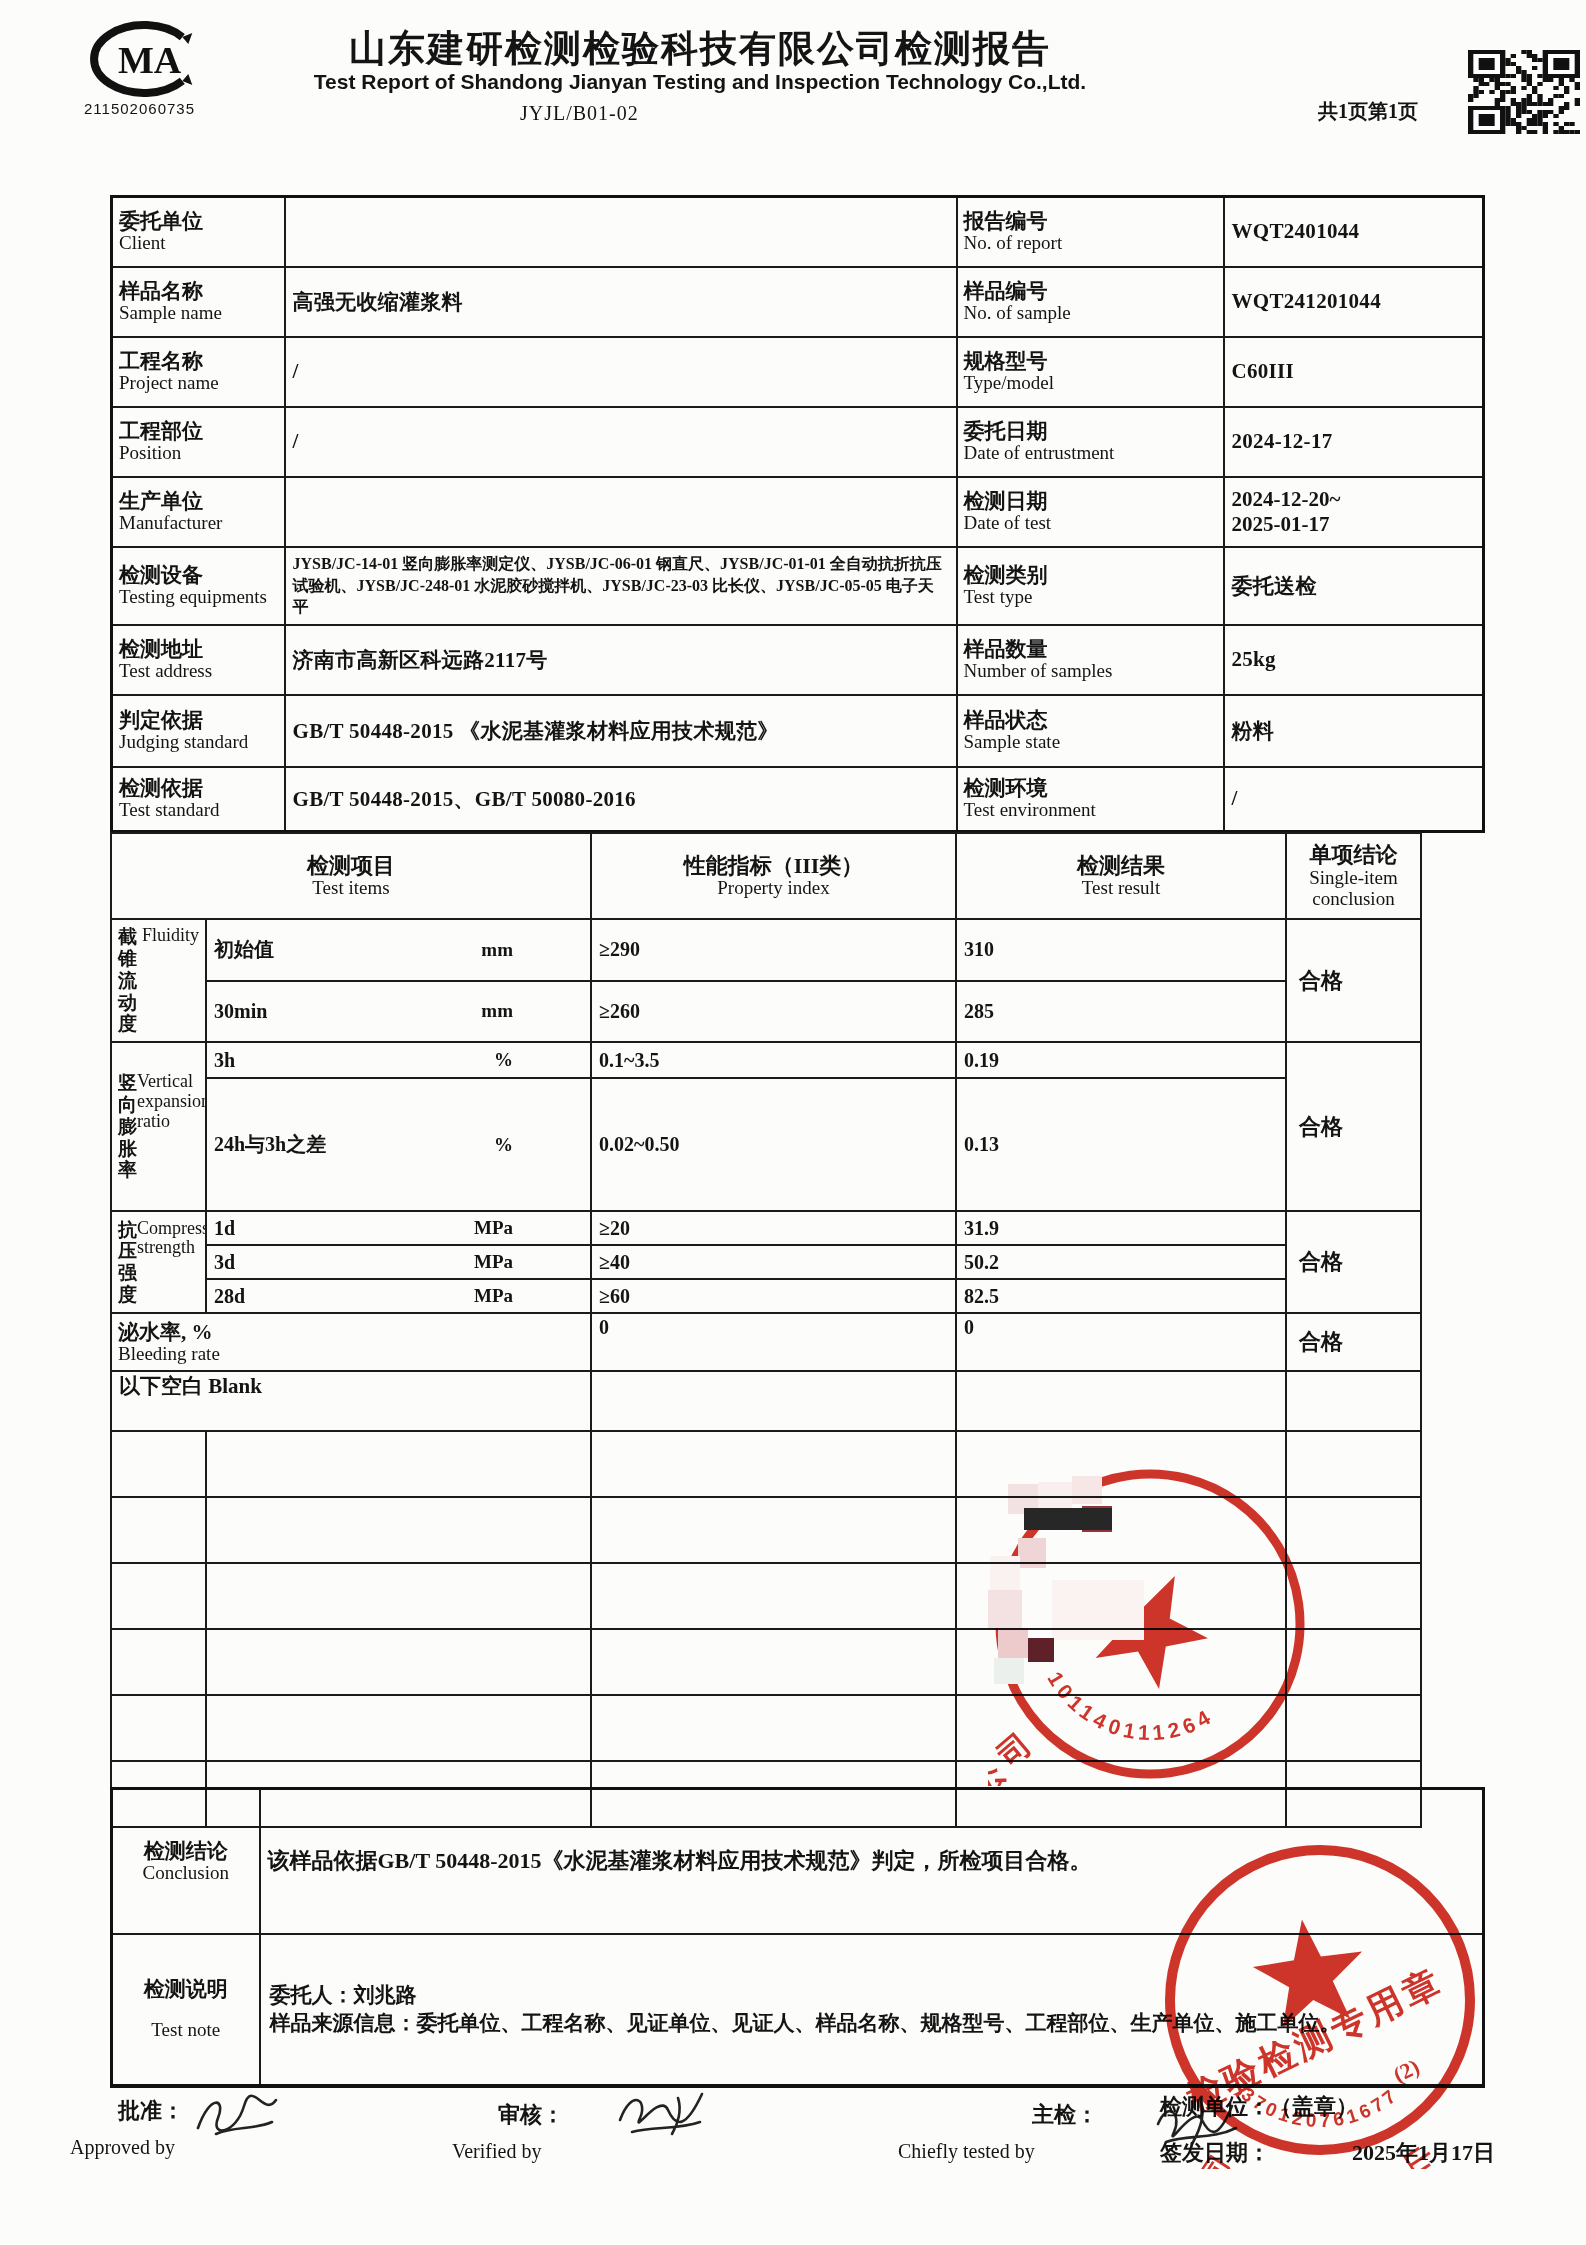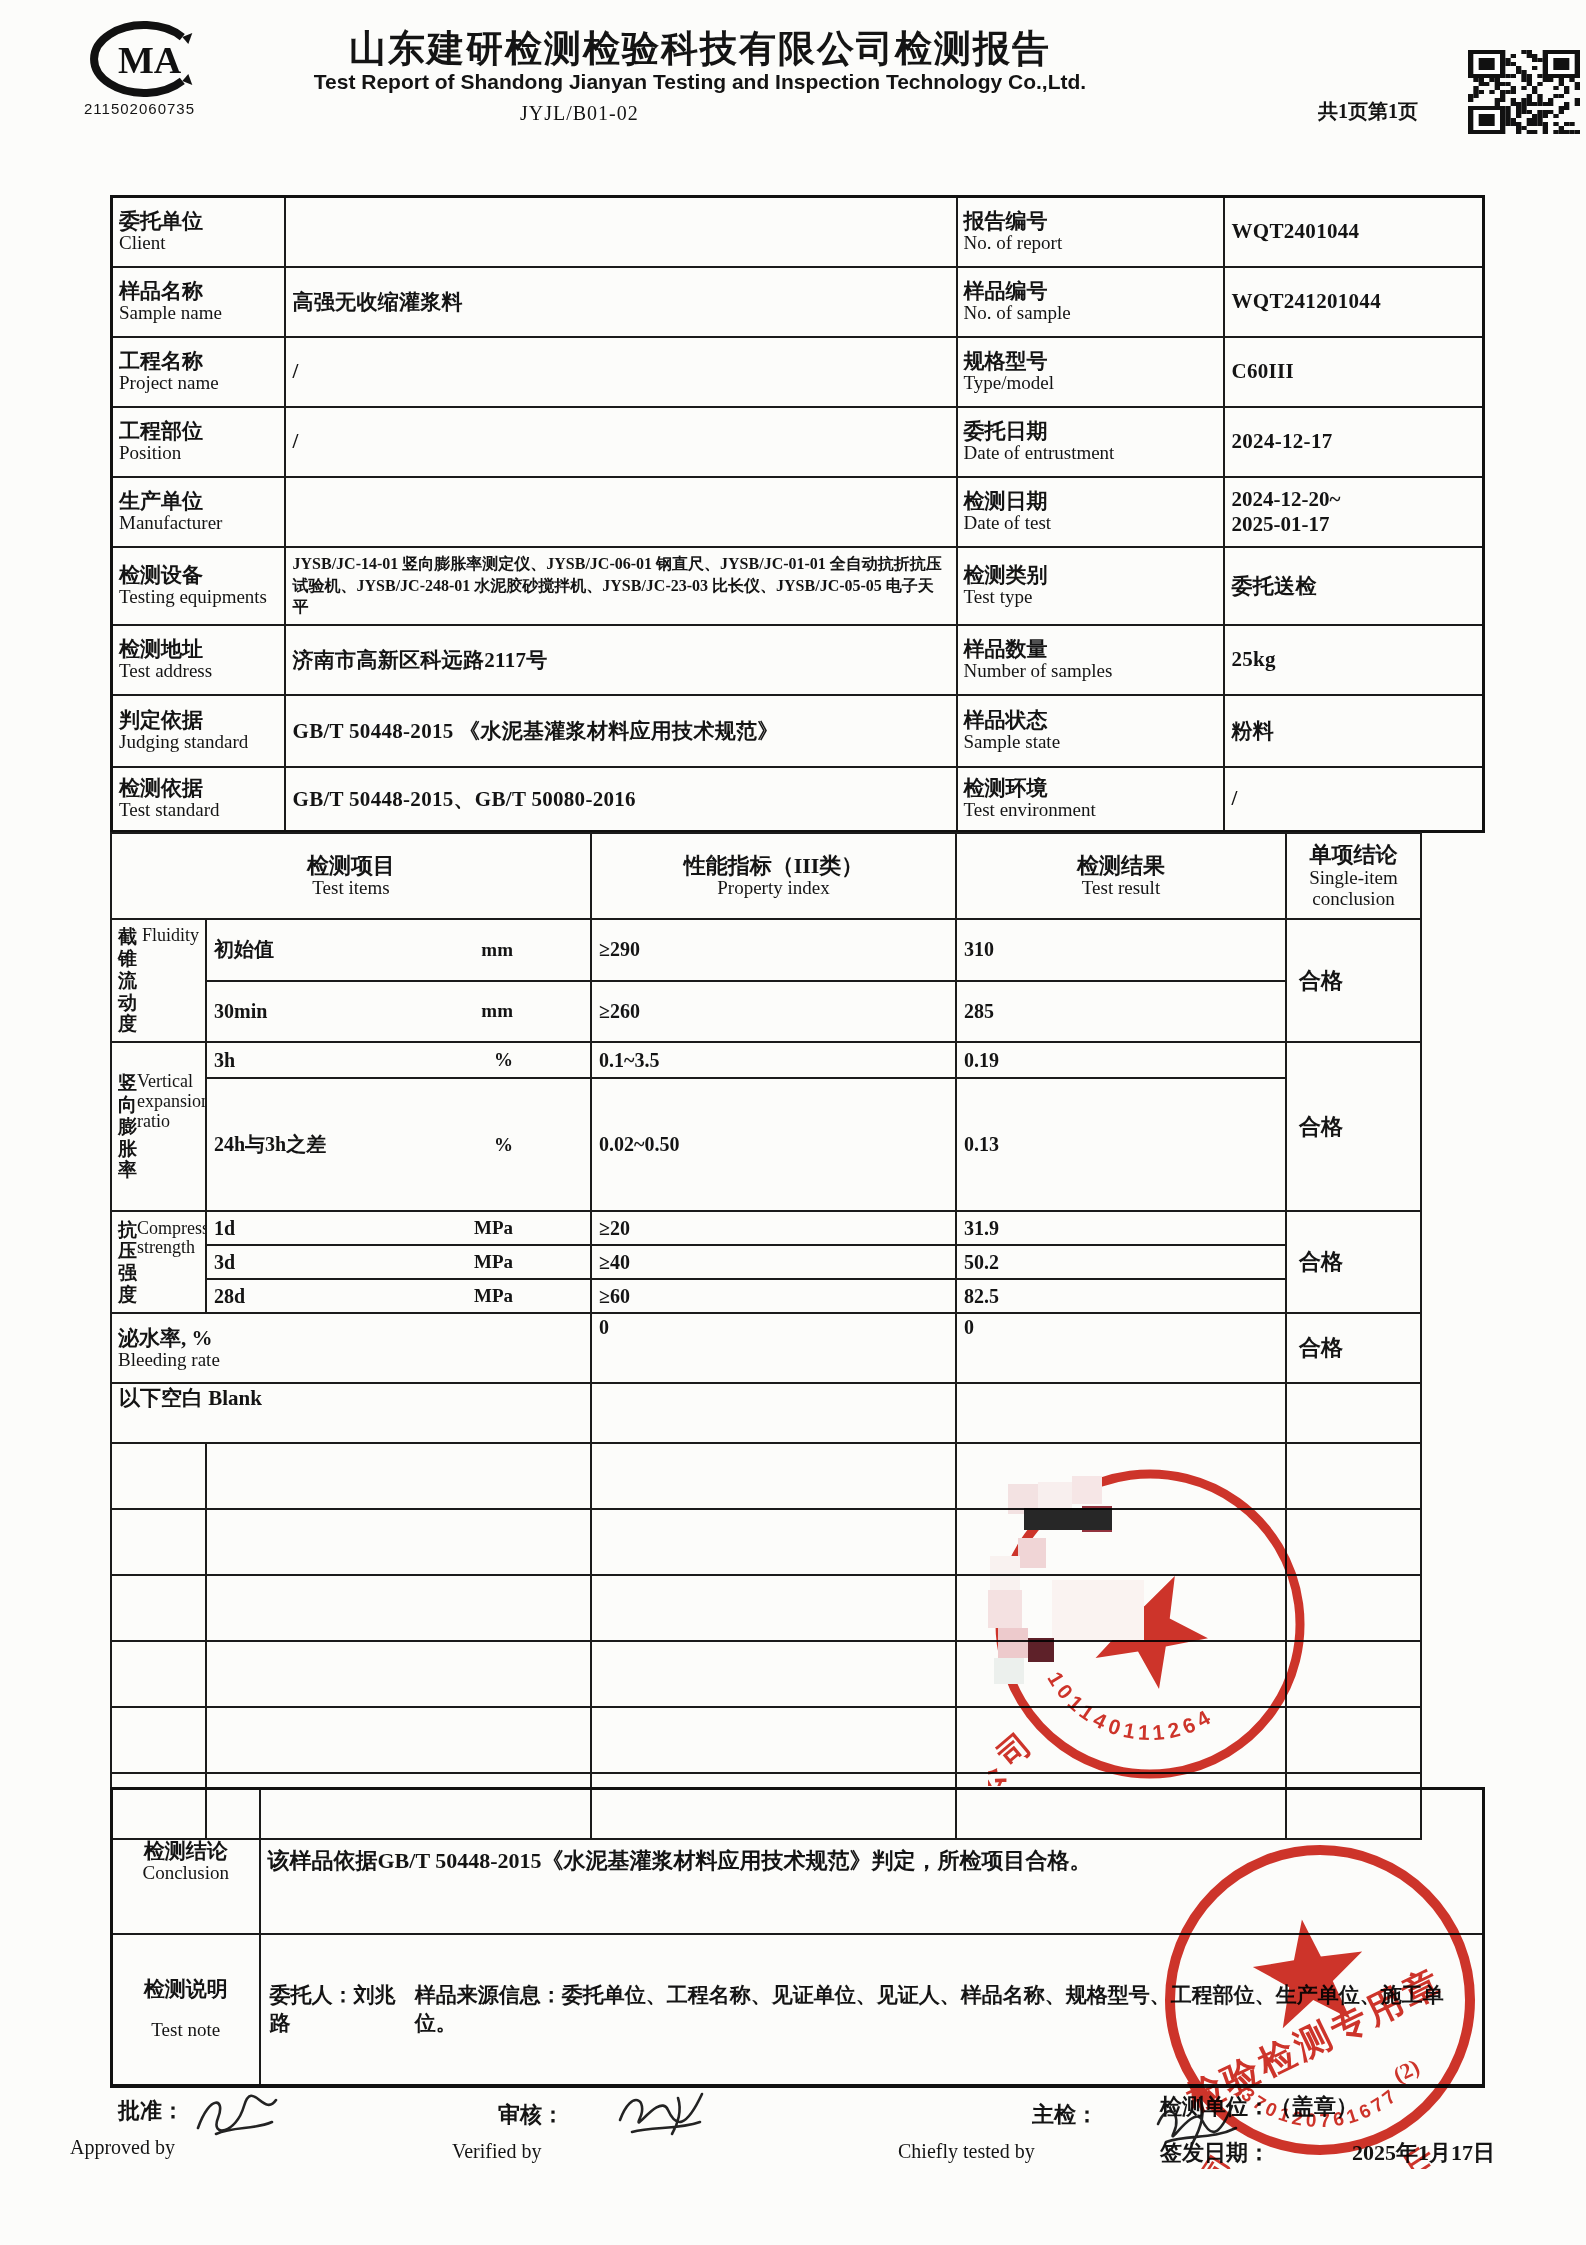--- a/index.html
+++ b/index.html
@@ -32,21 +32,21 @@
   .sub{display:flex;justify-content:space-between;align-items:center;}
   .sub .unit{margin-right:70px;font-size:19px;font-weight:600;}
   .itm{font-size:20px;font-weight:600;}
   .idx{font-size:20px;font-weight:600;}
   .res{font-size:20px;font-weight:600;}
   .conc{font-size:22px;font-weight:600;text-align:left;padding-left:12px;}
   .grp{display:flex;flex-direction:row;justify-content:space-between;height:100%;padding:2px 0;}
   .grp .cn{font-size:19px;}
   .grp .en{font-size:18px;}
   .concl-text{font-size:22px;font-weight:600;line-height:1.4;}
-  .note-wrap{display:flex;justify-content:center;height:100%;padding:14px 2px;}
+  .note-wrap{display:flex;flex-direction:column;justify-content:center;height:100%;padding:14px 2px;}
   .note-line{font-size:21px;font-weight:600;line-height:1.35;}
   .bt-lab{text-align:center;}
   
   .f-cn{font-size:22px;font-weight:600;}
   .f-en{font-size:20px;}
   .sig{position:absolute;}
   
   .stamp{mix-blend-mode:multiply;opacity:.93;}
   .qr{left:1468px;top:50px;}
 </style>
@@ -488,21 +488,21 @@
     <tr style="height:34px">
       <td>
             <div class="sub">
               <span class="itm">28d</span>
               <span class="unit">MPa</span>
             </div>
           </td>
       <td><span class="idx">≥60</span></td>
       <td><span class="res">82.5</span></td>
     </tr>
-    <tr style="height:70px">
+    <tr style="height:58px">
       <td colspan="2" class="labcell">
             <div class="lab">
               <span class="cn">泌水率, %</span>
               <span class="en">Bleeding rate</span>
             </div>
           </td>
       <td style="vertical-align:top"><span class="idx">0</span></td>
       <td style="vertical-align:top"><span class="res">0</span></td>
       <td class="conc"><span>合格</span></td>
     </tr>

